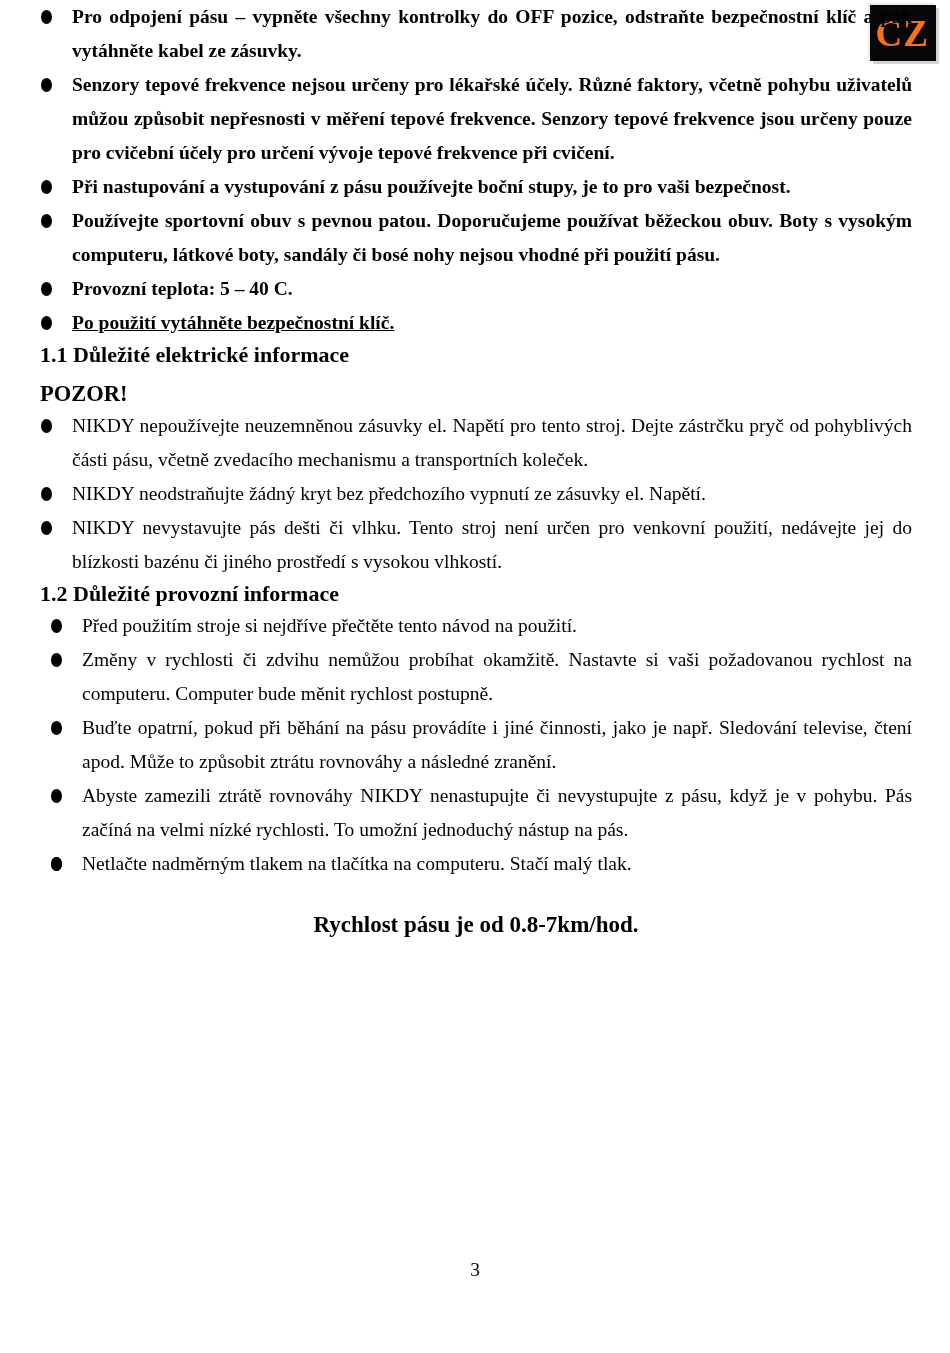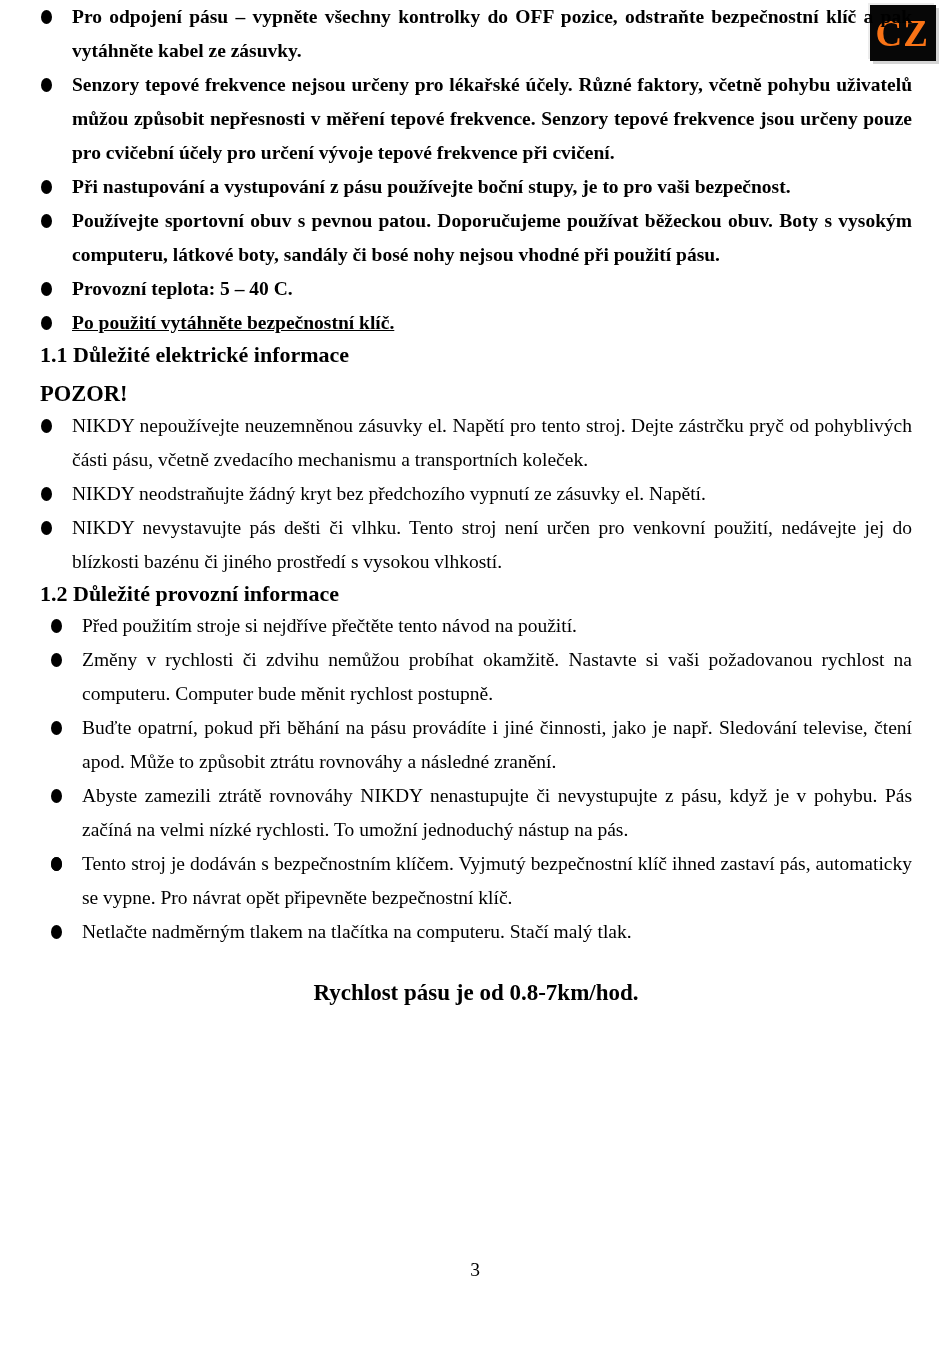--- a/index.html
+++ b/index.html
@@ -123,21 +123,20 @@
     </ul>
 
     <h2 class="section-heading heading-12">1.2 Důležité provozní informace</h2>
 
     <ul class="bullets indented list-12">
       <li><span class="bullet"></span><span class="bullet-text">Před použitím stroje si nejdříve přečtěte tento návod na použití.</span></li>
       <li><span class="bullet"></span><span class="bullet-text">Změny v rychlosti či zdvihu nemůžou probíhat okamžitě. Nastavte si vaši požadovanou rychlost na computeru. Computer bude měnit rychlost postupně.</span></li>
       <li><span class="bullet"></span><span class="bullet-text">Buďte opatrní, pokud při běhání na pásu provádíte i jiné činnosti, jako je např. Sledování televise, čtení apod. Může to způsobit ztrátu rovnováhy a následné zranění.</span></li>
       <li><span class="bullet"></span><span class="bullet-text">Abyste zamezili ztrátě rovnováhy NIKDY nenastupujte či nevystupujte z pásu, když je v pohybu. Pás začíná na velmi nízké rychlosti. To umožní jednoduchý nástup na pás.</span></li>
       <li><span class="bullet"></span></li>
-      <li><span class="bullet"></span><span class="bullet-text">Tento stroj je dodáván s bezpečnostním klíčem. Vyjmutý bezpečnostní klíč ihned zastaví pás, automaticky se vypne. Pro návrat opět připevněte bezpečnostní klíč.</span></li>
       <li><span class="bullet"></span><span class="bullet-text">Netlačte nadměrným tlakem na tlačítka na computeru. Stačí malý tlak.</span></li>
     </ul>
 
     <div class="speed-note">Rychlost pásu je od 0.8-7km/hod.</div>
 
   </div>
 
   <div class="page-number">3</div>
 
 </div>

